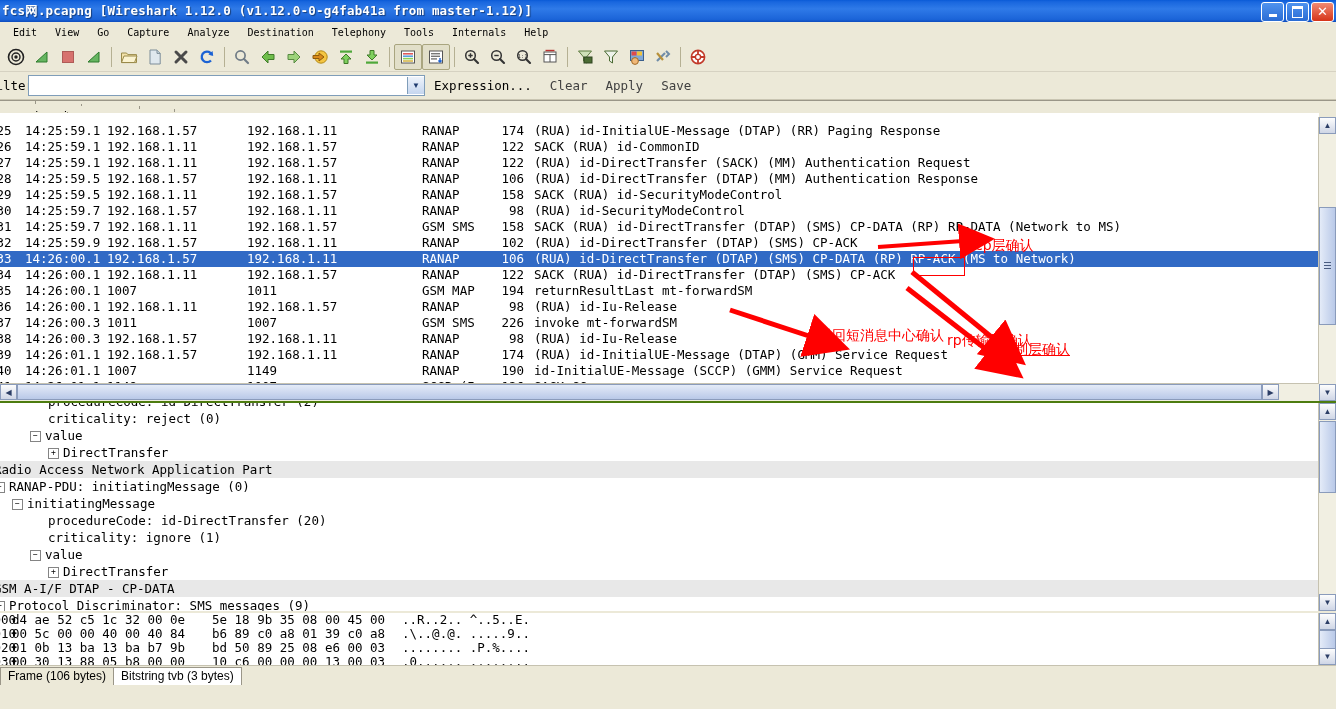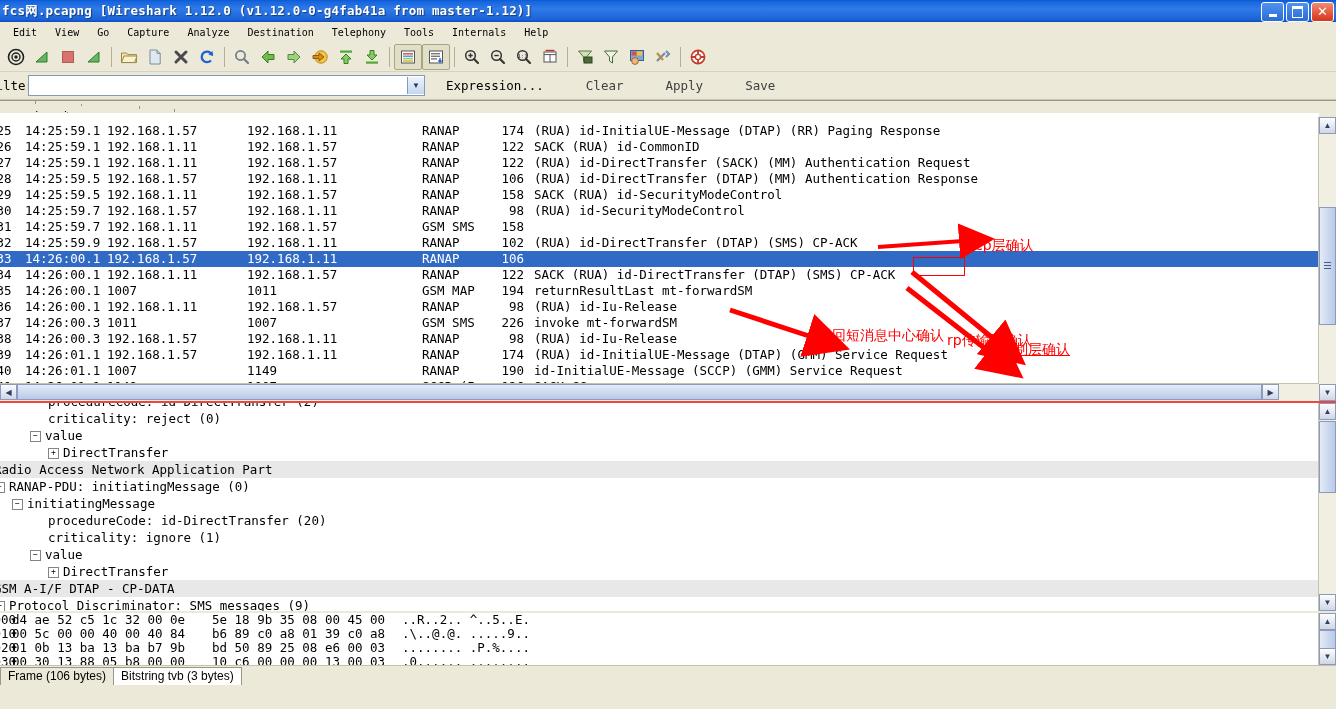--- a/index.html
+++ b/index.html
@@ -67,21 +67,21 @@
     flex:1;border:none;outline:none;height:17px;font-family:"DejaVu Sans Mono",monospace;
     font-size:12px;padding-left:3px;background:transparent;
   }
   .filter-drop{
     width:16px;height:17px;background:linear-gradient(to bottom,#eef3fb,#c5d6ef);
     border-left:1px solid #7f9db9;display:flex;align-items:center;justify-content:center;
     font-size:8px;color:#1f3b6e;
   }
   .fbtn{
     font-family:"DejaVu Sans Mono","Liberation Mono",monospace;font-size:12.5px;
-    padding:0 21px;white-space:nowrap;
+    padding:0 9px;white-space:nowrap;
   }
   .fbtn.on{color:#000;}
   .fbtn.off{color:#404040;}
 
   
   .packet-pane{position:relative;height:300px;background:#fff;
                border-top:1px solid #9a9688;overflow:hidden;}
   .plist-head{
     height:16px;background:#ece9d8;border-bottom:1px solid #9a9688;
     display:flex;position:relative;flex-direction:column;
@@ -117,21 +117,21 @@
   .hsb{position:absolute;left:0;right:17px;bottom:0;height:17px;
        background:#f1efe2;border-top:1px solid #c6c2b0;display:flex;}
   .hsb-arrow{width:17px;height:16px;background:linear-gradient(to bottom,#fdfdfd,#cfd6e6);
              border:1px solid #8a9bbb;box-sizing:border-box;display:flex;
              align-items:center;justify-content:center;font-size:8px;color:#2c3e66;}
   .hsb-thumb{height:16px;background:linear-gradient(to bottom,#e4ebf8,#b9c9e8);
              border:1px solid #8a9bbb;box-sizing:border-box;}
 
   
   .detail-pane{position:relative;height:208px;background:#fff;
-               border-top:2px solid #ef4444;overflow:hidden;}
+               border-top:2px solid #4d7c0f;overflow:hidden;}
   .drows{position:absolute;top:0;left:0;right:17px;bottom:0;overflow:hidden;}
   .drow{height:17px;line-height:17px;white-space:nowrap;
         font-family:"DejaVu Sans Mono","Liberation Mono",monospace;font-size:12.5px;}
   .drow.hl{background:#e8e8e8;}
   .exp{display:inline-block;width:9px;height:9px;border:1px solid #848484;
        background:#fff;font-size:8px;line-height:7px;text-align:center;
        font-family:"DejaVu Sans Mono",monospace;vertical-align:middle;margin-right:4px;color:#000;}
 
   
   .bytes-pane{position:relative;height:52px;background:#fff;
@@ -445,37 +445,39 @@
         <div class="c c-len">98</div>
         <div class="c c-info">(RUA) id-SecurityModeControl</div>
       </div>
       <div class="prow">
         <div class="c c-no">631</div>
         <div class="c c-time">14:25:59.7</div>
         <div class="c c-src">192.168.1.11</div>
         <div class="c c-dst">192.168.1.57</div>
         <div class="c c-proto">GSM SMS</div>
         <div class="c c-len">158</div>
+        <div class="c c-info">SACK (RUA) id-DirectTransfer (DTAP) (SMS) CP-DATA (RP) RP-DATA (Network to MS)</div>
       </div>
       <div class="prow">
         <div class="c c-no">632</div>
         <div class="c c-time">14:25:59.9</div>
         <div class="c c-src">192.168.1.57</div>
         <div class="c c-dst">192.168.1.11</div>
         <div class="c c-proto">RANAP</div>
         <div class="c c-len">102</div>
         <div class="c c-info">(RUA) id-DirectTransfer (DTAP) (SMS) CP-ACK</div>
       </div>
       <div class="prow sel">
         <div class="c c-no">633</div>
         <div class="c c-time">14:26:00.1</div>
         <div class="c c-src">192.168.1.57</div>
         <div class="c c-dst">192.168.1.11</div>
         <div class="c c-proto">RANAP</div>
         <div class="c c-len">106</div>
+        <div class="c c-info">(RUA) id-DirectTransfer (DTAP) (SMS) CP-DATA (RP) RP-ACK (MS to Network)</div>
       </div>
       <div class="prow">
         <div class="c c-no">634</div>
         <div class="c c-time">14:26:00.1</div>
         <div class="c c-src">192.168.1.11</div>
         <div class="c c-dst">192.168.1.57</div>
         <div class="c c-proto">RANAP</div>
         <div class="c c-len">122</div>
         <div class="c c-info">SACK (RUA) id-DirectTransfer (DTAP) (SMS) CP-ACK</div>
       </div>

